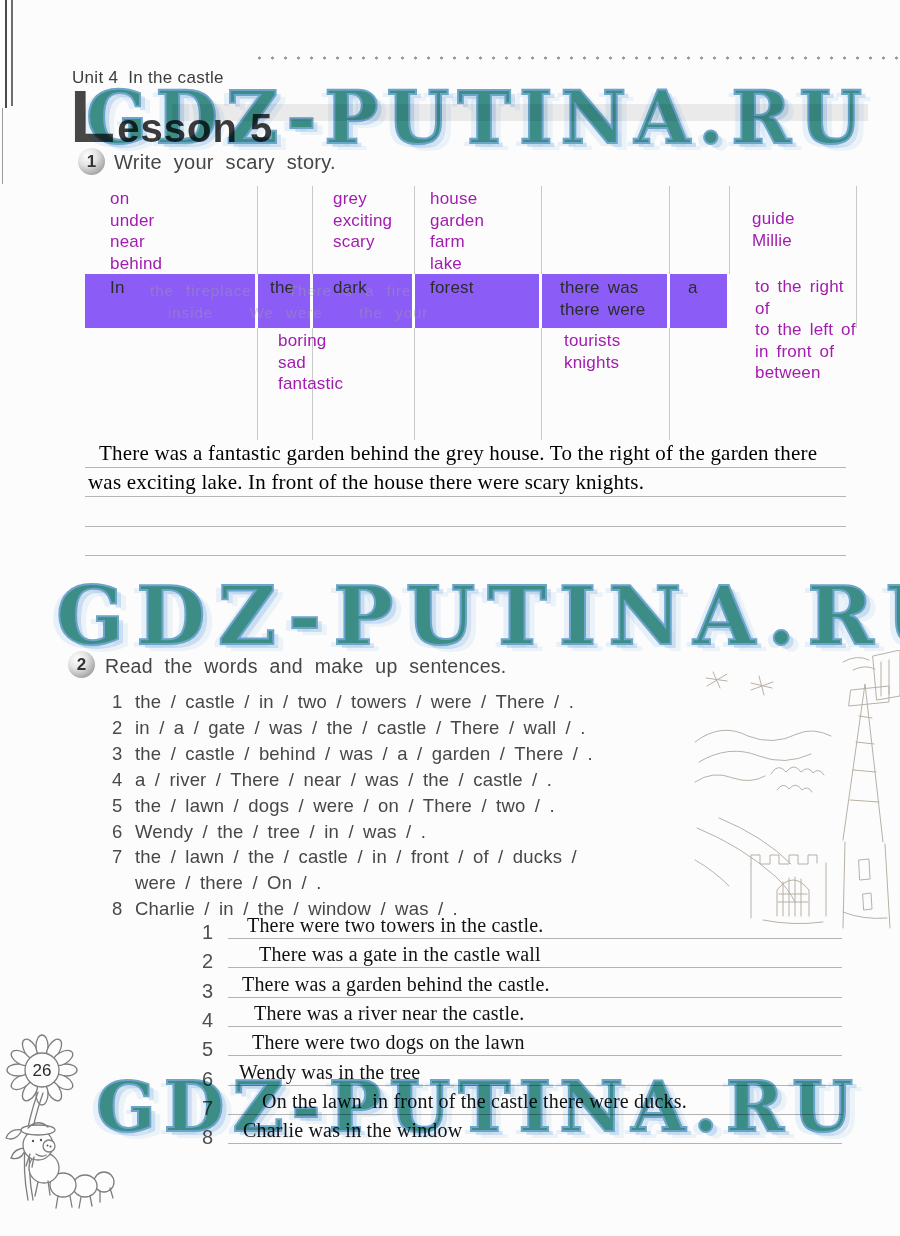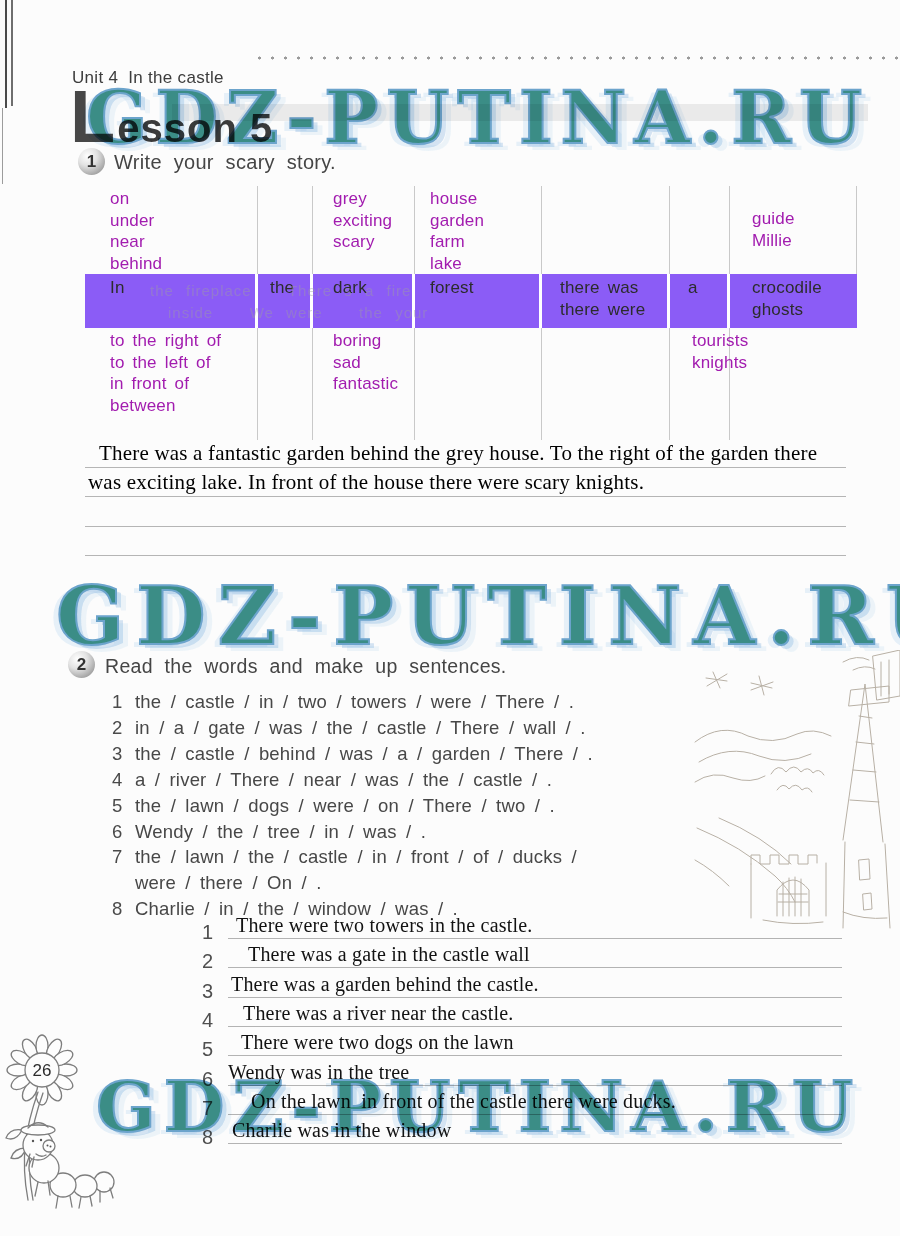--- a/index.html
+++ b/index.html
@@ -60,21 +60,21 @@
   .list{position:absolute;left:112px;top:689px;width:650px;}
   .item{display:flex;}
   .inum{width:23px;flex:none;font-size:18.5px;line-height:25.9px;color:#4a4a4a;}
   .itext{font-size:18.5px;line-height:25.9px;color:#474747;white-space:pre-line;
          word-spacing:4px;letter-spacing:.2px;}
 
   
   .ans{position:absolute;left:197px;width:648px;height:0;}
   .anum{position:absolute;left:0;top:-17px;width:16px;text-align:right;font-size:20px;color:#4f4f4f;}
   .aline{position:absolute;left:31px;top:0;width:614px;border-top:1.6px solid #b3b3b3;}
-  .atext{position:absolute;left:31px;bottom:1px;font-family:"Liberation Serif",serif;
+  .atext{position:absolute;left:42px;bottom:1px;font-family:"Liberation Serif",serif;
          font-size:20px;color:#121212;white-space:pre;letter-spacing:.2px;}
 
   .sketch{position:absolute;pointer-events:none;}
 </style>
 </head>
 <body>
 
 <div id="page">
 
   <div class="spine-a"></div>
@@ -110,22 +110,20 @@
     <div class="cell r1 c7">guide
 Millie</div>
 
     <div class="cell r2 c1">In</div>
     <div class="cell r2 c2">the</div>
     <div class="cell r2 c3">dark</div>
     <div class="cell r2 c4">forest</div>
     <div class="cell r2 c5">there was
 there were</div>
     <div class="cell r2 c6">a</div>
-    <div class="cell r2 c7">crocodile
-ghosts</div>
 
     <div class="cell r3 c1">to the right of
 to the left of
 in front of
 between</div>
     <div class="cell r3 c2"></div>
     <div class="cell r3 c3">boring
 sad
 fantastic</div>
     <div class="cell r3 c5"></div>

